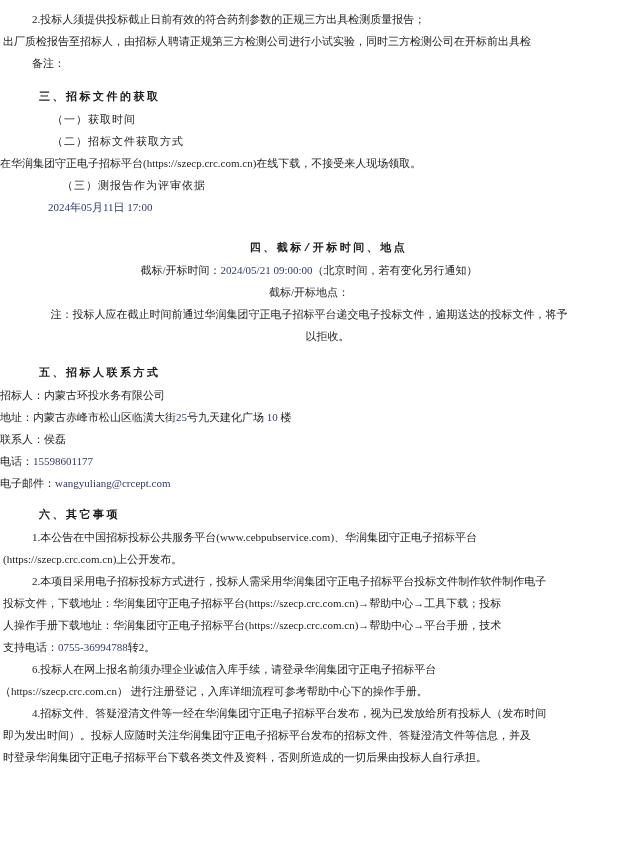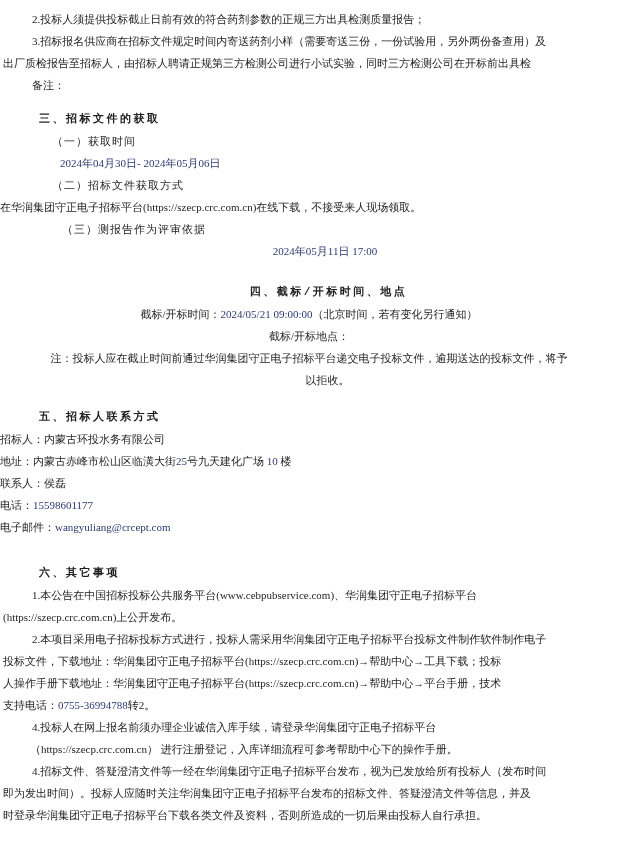--- a/index.html
+++ b/index.html
@@ -24,46 +24,44 @@
     white-space: nowrap;
   }
   
   .ind-first  { padding-left: 32px; }  
   .ind-cont   { padding-left: 3px; }  
   .ind-head   { padding-left: 39px; letter-spacing: 2.5px; font-weight: 600; color:#181818;font-family:Liberation Mono, monospace; }
   .ind-sub1   { padding-left: 52px; letter-spacing: 1px; }
   .ind-sub2   { padding-left: 62px; letter-spacing: 1px; }
   .ind-date1  { padding-left: 60px; }
   .ind-bodyin { }
-  .ind-date2  { padding-left: 32px; text-align: center; }
+  .ind-date2  { padding-left: 48px; }
   .ind-label  { }  
   .ind-wrap   { padding-left: 37px; }  
-  .ind-paren  { padding-left: 30px; }  
+  .ind-paren  { }  
   
   .section-s3 { margin-top: 12px; }
   .section-s4 { margin-top: 19px; text-align: center; }
   .section-s5 { margin-top: 15px; }
-  .section-s6 { margin-top: 24px; }
+  .section-s6 { margin-top: 10px; }
   .seg-t { color: #1e1e1e; }
   .seg-n { color: #2d3a70; }
 </style>
 </head>
 <body style="background: rgb(255, 255, 255);">
 
 <div class="doc">
     <div class="section section-pre">
       <div class="ln ind-first"><span class="seg-t">2.投标人须提供投标截止日前有效的符合药剂参数的正规三方出具检测质量报告；</span></div>
-      <div class="ln ind-first"><span class="seg-t">3.招标报名供应商在招标文件规定时间内寄送药剂小样（需要寄送三份，一份试验用，另外两份备查用）及</span></div>
       <div class="ln ind-cont"><span class="seg-t">出厂质检报告至招标人，由招标人聘请正规第三方检测公司进行小试实验，同时三方检测公司在开标前出具检</span></div>
       <div class="ln ind-first"><span class="seg-t">备注：</span></div>
     </div>
     <div class="section section-s3">
       <div class="ln ind-head"><span class="seg-t">三、招标文件的获取</span></div>
       <div class="ln ind-sub1"><span class="seg-t">（一）获取时间</span></div>
-      <div class="ln ind-date1"><span class="seg-n">2024年04月30日- 2024年05月06日</span></div>
       <div class="ln ind-sub1"><span class="seg-t">（二）招标文件获取方式</span></div>
       <div class="ln ind-bodyin"><span class="seg-t">在华润集团守正电子招标平台(https://szecp.crc.com.cn)在线下载，不接受来人现场领取。</span></div>
       <div class="ln ind-sub2"><span class="seg-t">（三）测报告作为评审依据</span></div>
       <div class="ln ind-date2"><span class="seg-n">2024年05月11日 17:00</span></div>
     </div>
     <div class="section section-s4">
       <div class="ln ind-head"><span class="seg-t">四、截标/开标时间、地点</span></div>
       <div class="ln ind-label"><span class="seg-t">截标/开标时间：</span><span class="seg-n">2024/05/21 09:00:00</span><span class="seg-t">（北京时间，若有变化另行通知）</span></div>
       <div class="ln ind-label"><span class="seg-t">截标/开标地点：</span></div>
       <div class="ln ind-label"><span class="seg-t">注：投标人应在截止时间前通过华润集团守正电子招标平台递交电子投标文件，逾期送达的投标文件，将予</span></div>
@@ -78,19 +76,19 @@
       <div class="ln ind-label"><span class="seg-t">电子邮件：</span><span class="seg-n">wangyuliang@crcept.com</span></div>
     </div>
     <div class="section section-s6">
       <div class="ln ind-head"><span class="seg-t">六、其它事项</span></div>
       <div class="ln ind-first"><span class="seg-t">1.本公告在中国招标投标公共服务平台(www.cebpubservice.com)、华润集团守正电子招标平台</span></div>
       <div class="ln ind-cont"><span class="seg-t">(https://szecp.crc.com.cn)上公开发布。</span></div>
       <div class="ln ind-first"><span class="seg-t">2.本项目采用电子招标投标方式进行，投标人需采用华润集团守正电子招标平台投标文件制作软件制作电子</span></div>
       <div class="ln ind-cont"><span class="seg-t">投标文件，下载地址：华润集团守正电子招标平台(https://szecp.crc.com.cn)→帮助中心→工具下载；投标</span></div>
       <div class="ln ind-cont"><span class="seg-t">人操作手册下载地址：华润集团守正电子招标平台(https://szecp.crc.com.cn)→帮助中心→平台手册，技术</span></div>
       <div class="ln ind-cont"><span class="seg-t">支持电话：</span><span class="seg-n">0755-36994788</span><span class="seg-t">转2。</span></div>
-      <div class="ln ind-first"><span class="seg-t">4.投标人在网上报名前须办理企业诚信入库手续，请登录华润集团守正电子招标平台</span></div>
+      <div class="ln ind-first"><span class="seg-t">6.投标人在网上报名前须办理企业诚信入库手续，请登录华润集团守正电子招标平台</span></div>
       <div class="ln ind-paren"><span class="seg-t">（https://szecp.crc.com.cn） 进行注册登记，入库详细流程可参考帮助中心下的操作手册。</span></div>
       <div class="ln ind-first"><span class="seg-t">4.招标文件、答疑澄清文件等一经在华润集团守正电子招标平台发布，视为已发放给所有投标人（发布时间</span></div>
       <div class="ln ind-cont"><span class="seg-t">即为发出时间）。投标人应随时关注华润集团守正电子招标平台发布的招标文件、答疑澄清文件等信息，并及</span></div>
       <div class="ln ind-cont"><span class="seg-t">时登录华润集团守正电子招标平台下载各类文件及资料，否则所造成的一切后果由投标人自行承担。</span></div>
     </div>
   </div>
 
 </body></html>

